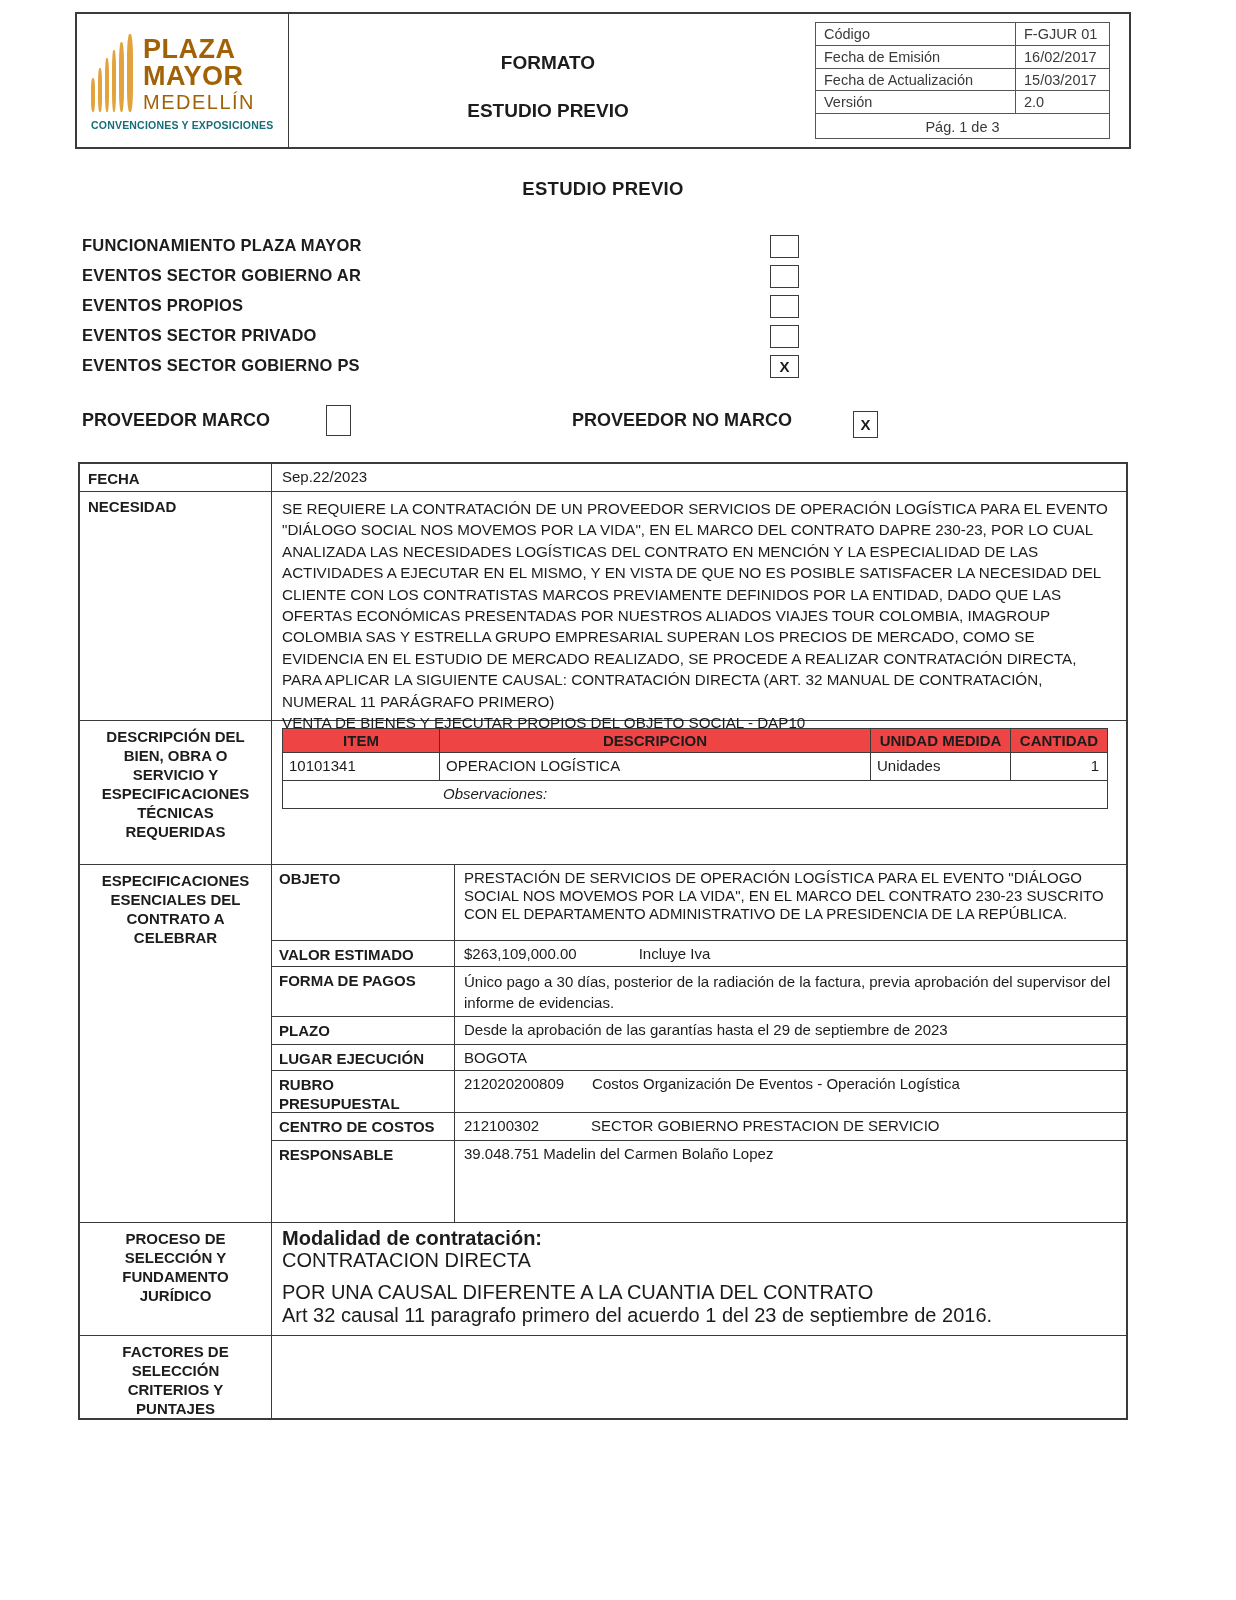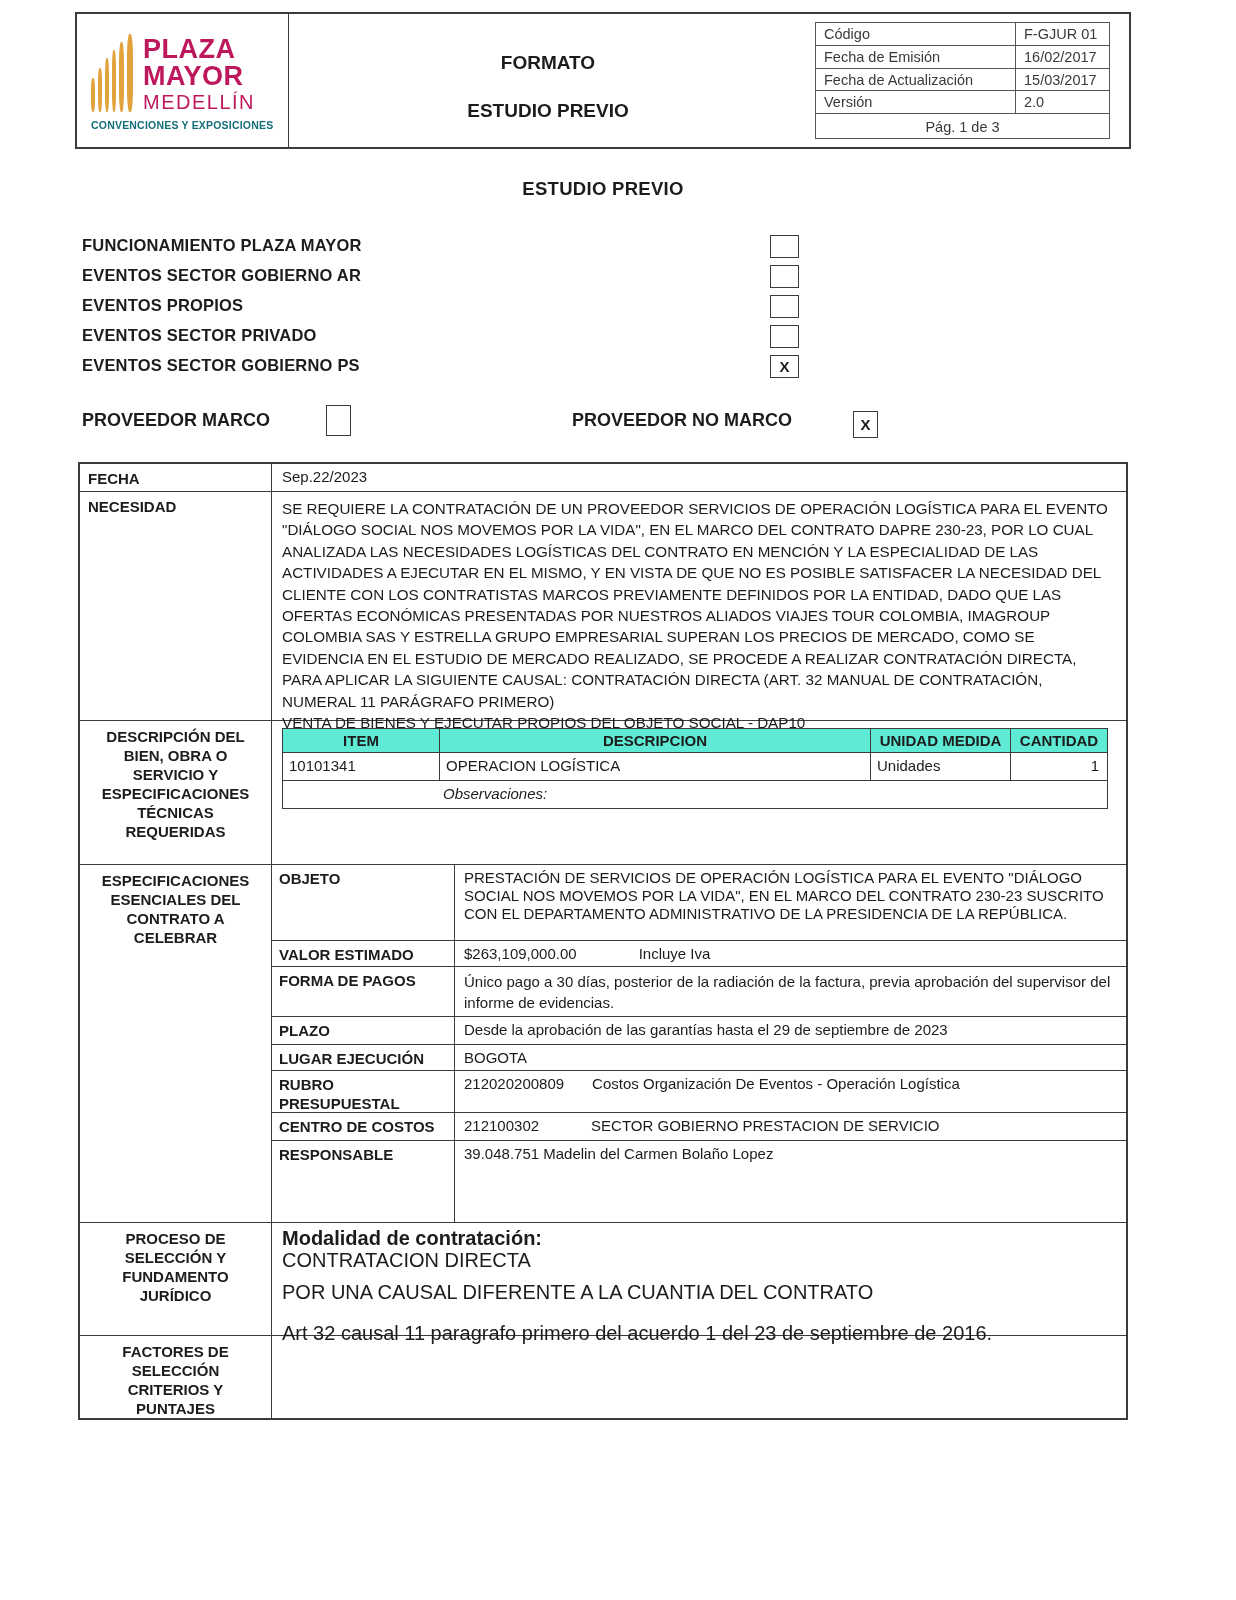--- a/index.html
+++ b/index.html
@@ -15,21 +15,21 @@
   .logo-cell{width:212px;border-right:1.5px solid #3b3b3b;box-sizing:border-box;padding:10px 8px 6px 14px;display:flex;flex-direction:column;justify-content:center;}
   .logo-top{display:flex;align-items:flex-end;}
   .bars{display:flex;align-items:flex-end;margin-right:7px;height:78px;}
   .bars i{display:block;background:#E2A33C;border-radius:40%/30%;margin-right:3px;}
   .bars i:nth-child(1){width:4px;height:34px;}
   .bars i:nth-child(2){width:4px;height:44px;}
   .bars i:nth-child(3){width:4px;height:54px;}
   .bars i:nth-child(4){width:4px;height:62px;}
   .bars i:nth-child(5){width:5px;height:70px;}
   .bars i:nth-child(6){width:6px;height:78px;}
-  .logo-words{line-height:1;color:#be185d;}
+  .logo-words{line-height:1;color:#a16207;}
   .logo-words .w1,.logo-words .w2{font-size:27px;font-weight:bold;letter-spacing:.5px;}
   .logo-words .w3{font-size:20px;letter-spacing:1.5px;margin-top:2px;}
   .logo-tagline{color:#166E79;font-weight:bold;font-size:10.5px;letter-spacing:.2px;margin-top:7px;white-space:nowrap;}
   .format-cell{flex:1;text-align:center;padding-top:38px;box-sizing:border-box;}
   .format-cell .t1{font-size:19px;font-weight:bold;}
   .format-cell .t2{font-size:19px;font-weight:bold;margin-top:26px;}
   .meta-cell{width:322px;box-sizing:border-box;padding:8px 19px 8px 8px;}
   .meta-table{border:1.5px solid #555;height:100%;display:flex;flex-direction:column;box-sizing:border-box;}
   .meta-row{flex:1;display:flex;border-bottom:1px solid #555;font-size:14.5px;color:#3a3a3a;}
   .meta-row:last-child{border-bottom:none;}
@@ -61,21 +61,21 @@
   .row-necesidad{height:229px;}
   .row-necesidad .content{padding:6px 10px 0 10px;font-size:15.2px;line-height:21.4px;}
   .row-descripcion{height:144px;}
   .row-especificaciones{height:358px;}
   .row-proceso{height:113px;}
   .row-factores{flex:1;}
 
   
   .item-table{margin:7px 18px 0 10px;border:1.8px solid #3b3b3b;box-sizing:border-box;font-size:15px;}
   .it-row{display:flex;box-sizing:border-box;}
-  .it-head{background:#5eead4;font-weight:bold;border-bottom:1.5px solid #3b3b3b;}
+  .it-head{background:#ef4444;font-weight:bold;border-bottom:1.5px solid #3b3b3b;}
   .it-head .it-cell{padding:3px 2px;text-align:center;}
   .it-cell{box-sizing:border-box;border-right:1px solid #3b3b3b;}
   .it-cell:last-child{border-right:none;}
   .c-item{width:157px;}
   .c-desc{flex:1;}
   .c-unit{width:140px;}
   .c-qty{width:96px;}
   .it-data{border-bottom:1.5px solid #3b3b3b;height:28px;}
   .it-data .it-cell{padding:4px 6px 0 6px;}
   .it-data .c-qty{text-align:right;padding-right:8px;}
@@ -98,21 +98,21 @@
   .h-resp{flex:1;}
   .gap-60{margin-left:62px;}
   .gap-30{margin-left:28px;}
   .gap-55{margin-left:52px;}
   .tipo-line2{margin-top:11px;}
 
   
   .proc-content{padding:6px 10px 0 10px;font-size:20px;line-height:19px;}
   .proc-l1{font-weight:bold;margin:0 0 3px 0;}
   .proc-l2{margin:0 0 13px 0;}
-  .proc-l3{margin:0 0 22px 0;}
+  .proc-l3{margin:0 0 4px 0;}
   .proc-l4{margin:0;}
 </style>
 </head>
 <body>
 
 <div id="header" class="abs">
   <div class="logo-cell">
     <div class="logo-top">
       <span class="bars">
           <i></i>

